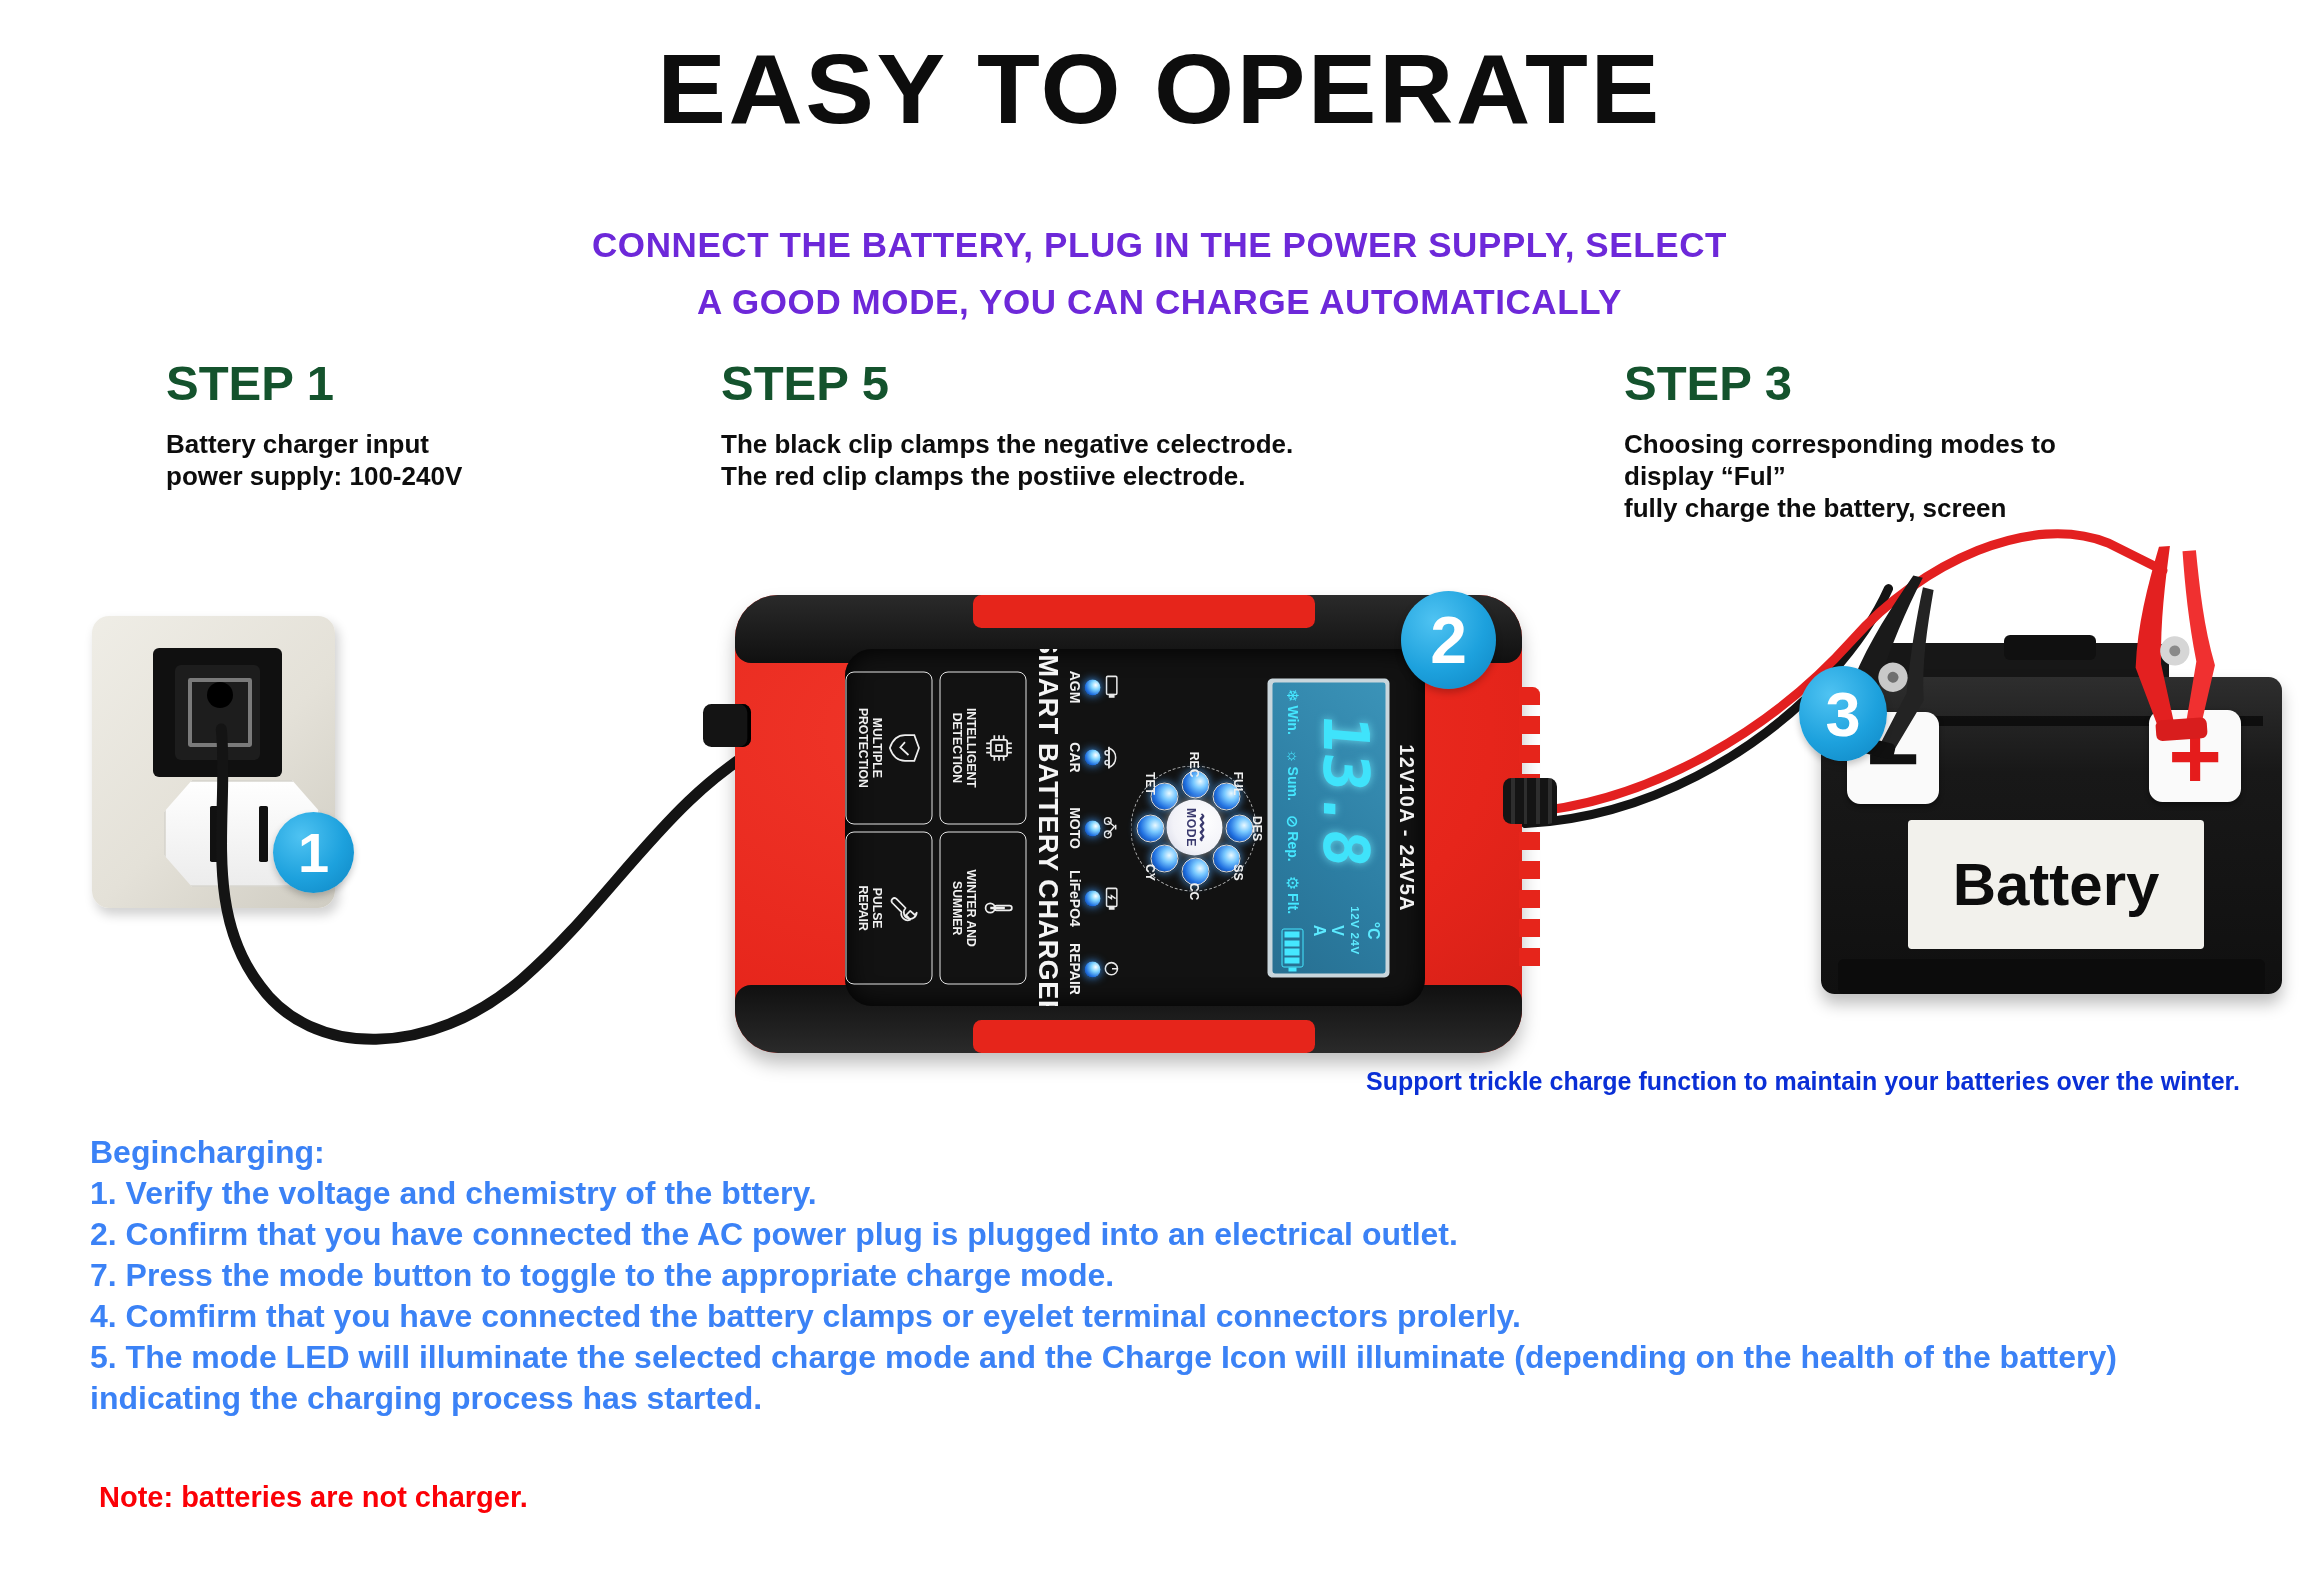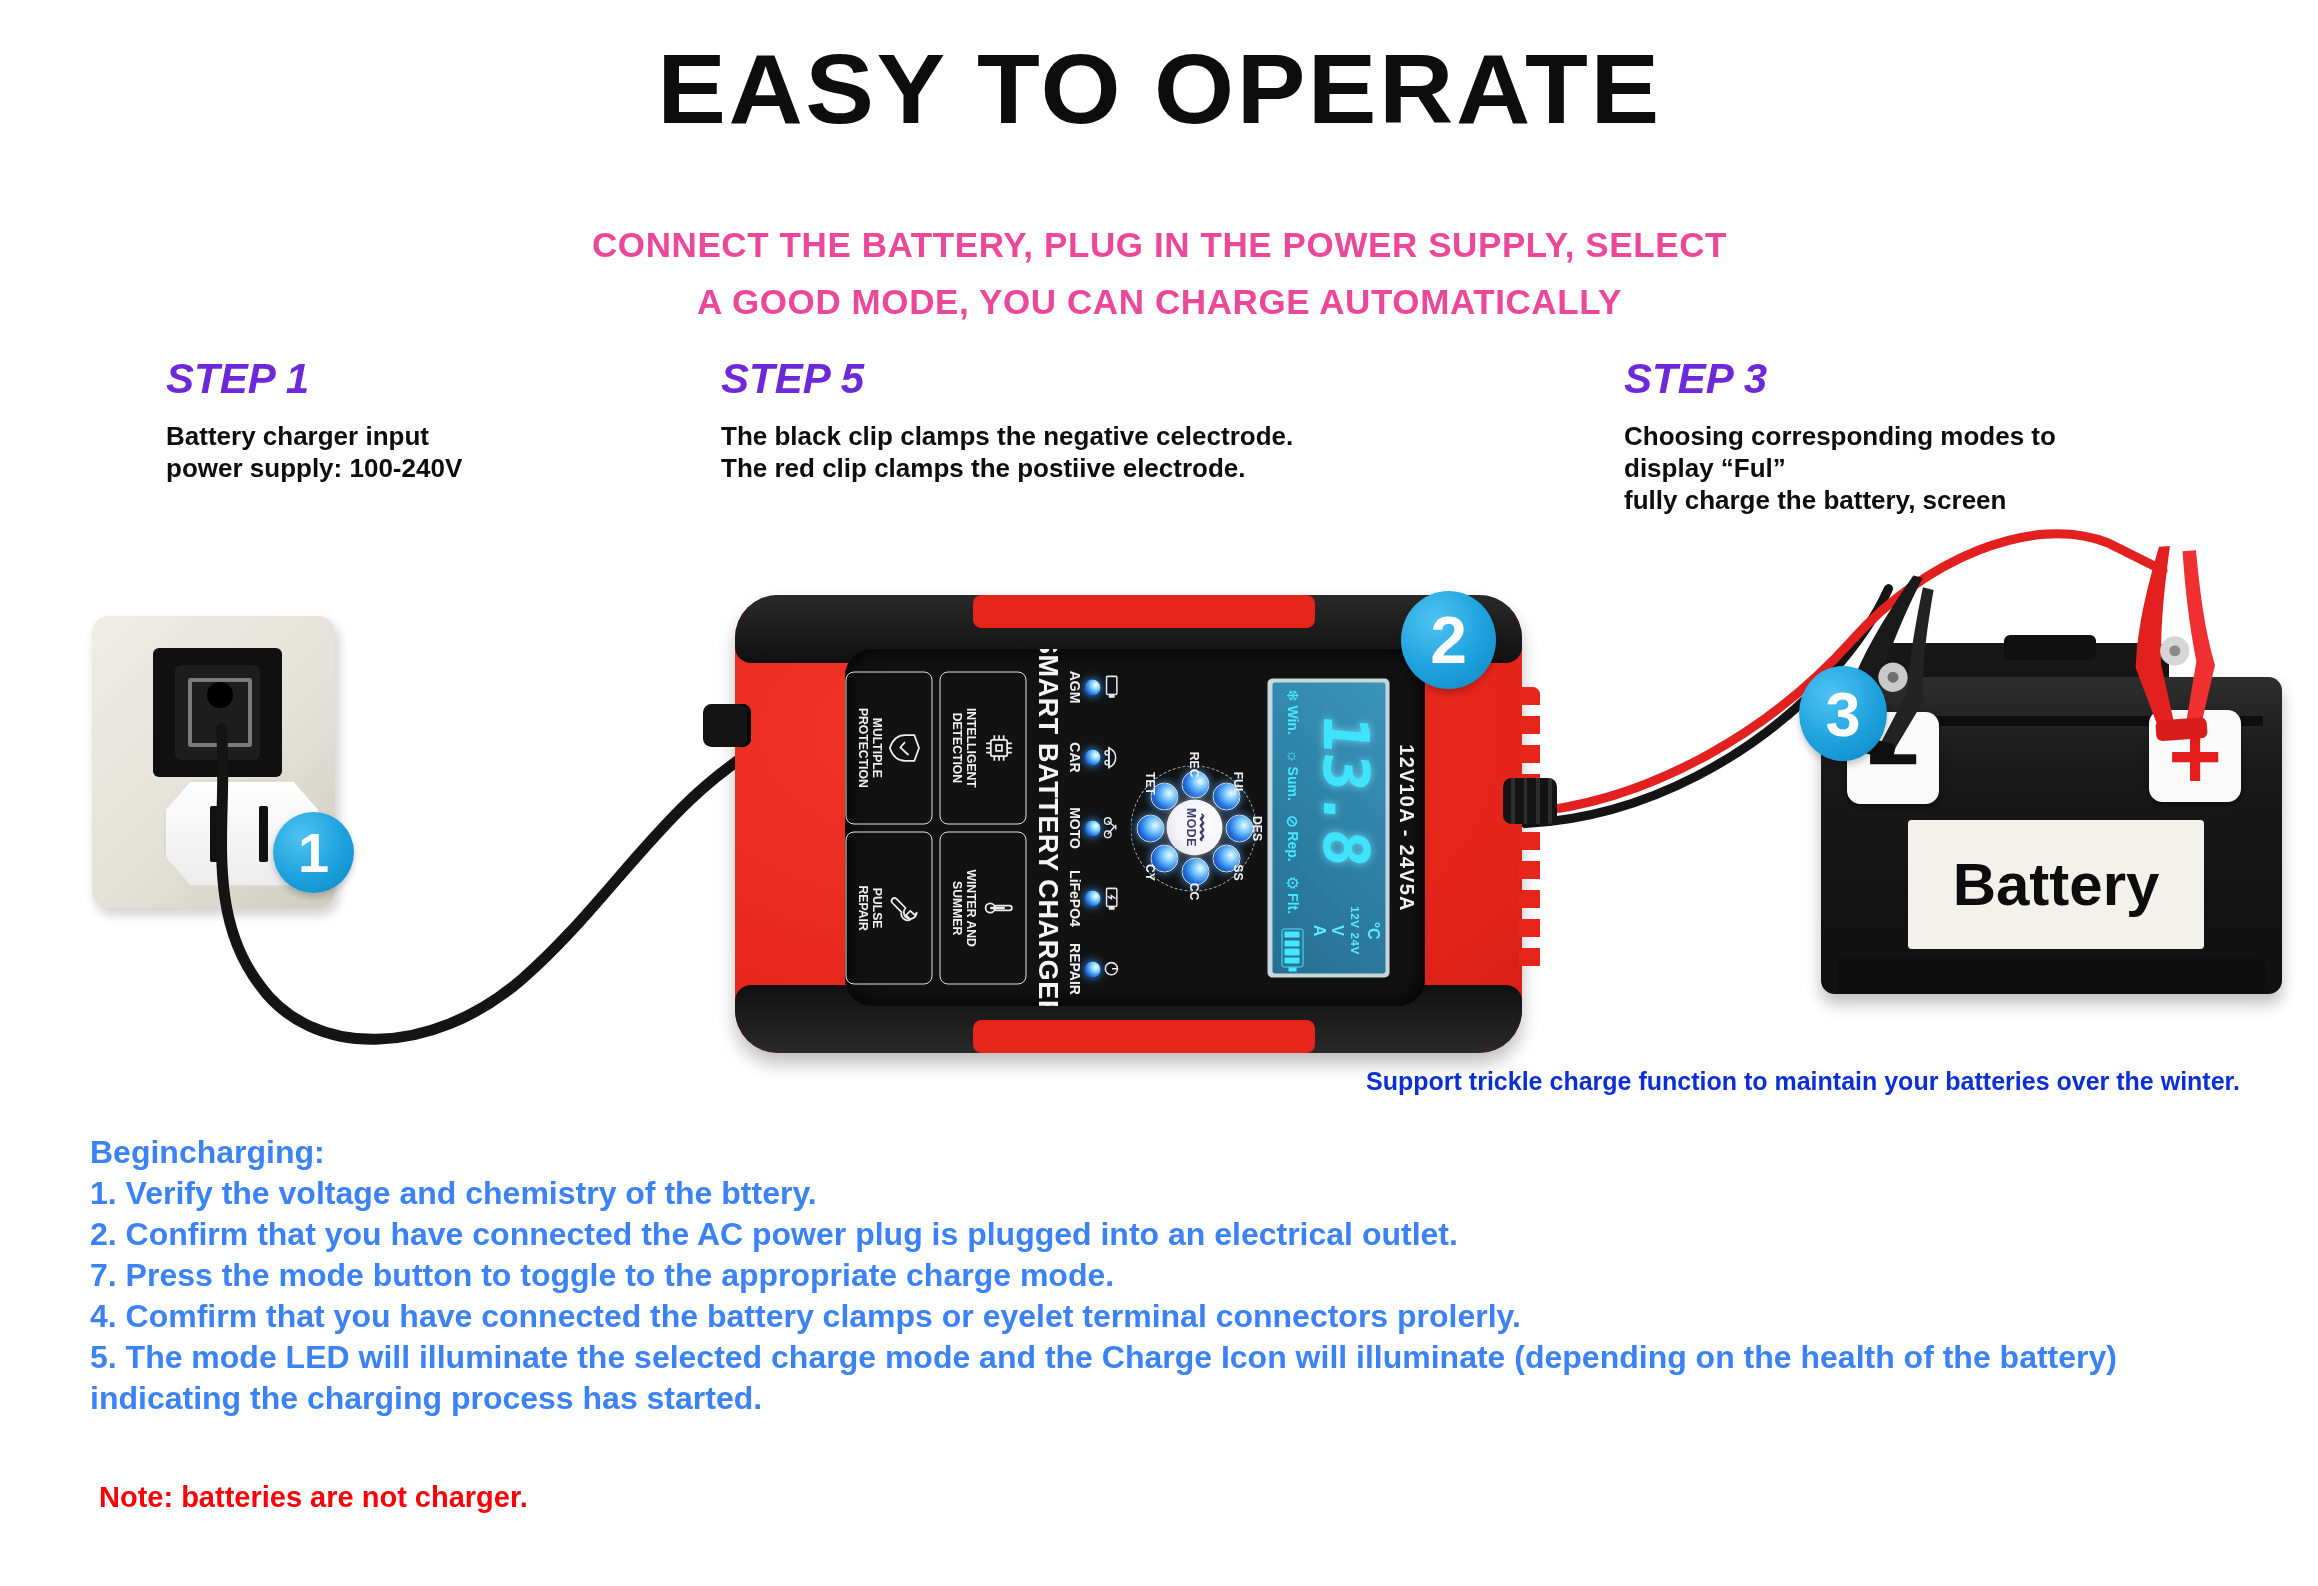--- a/index.html
+++ b/index.html
@@ -2,26 +2,26 @@
 <html style="font-size:9.8px"><head>
 <meta charset="utf-8">
 <style>
   html,body{margin:0;padding:0;background:#fff;}
   .canvas{position:relative;width:2319px;height:1586px;background:#fff;overflow:hidden;
           font-family:"Liberation Sans","DejaVu Sans",sans-serif;}
   
   .title{position:absolute;left:0;top:32px;width:100%;text-align:center;
          font-size:99px;font-weight:900;color:#0d0d0d;letter-spacing:2.4px;
          transform:scaleX(1.04);transform-origin:center;}
-  .sub1,.sub2{position:absolute;left:0;width:100%;text-align:center;color:#ec4899;
+  .sub1,.sub2{position:absolute;left:0;width:100%;text-align:center;color:#6d28d9;
          font-size:35px;font-weight:bold;letter-spacing:0.6px;}
   .sub1{top:225px;} .sub2{top:282px;}
   
   .step{position:absolute;top:355px;}
-  .step h2{margin:0 0 17px 0;font-size:42px;font-weight:900;color:#6d28d9;font-style:italic;}
+  .step h2{margin:0 0 17px 0;font-size:49px;font-weight:900;color:#14532d;}
   .step .ln{font-size:26px;font-weight:bold;color:#0d0d0d;line-height:32px;}
   .step1{left:166px;width:391px;}
   .step2{left:721px;width:793px;}
   .step3{left:1624px;width:598px;}
   
   .outlet{position:absolute;left:92px;top:616px;width:243px;height:292px;z-index:1;
           background:linear-gradient(135deg,#efede6 0%,#e4e1d8 55%,#cfccc2 100%);
           border-radius:17px;box-shadow:3.7px 6.1px 11px rgba(0,0,0,.18);}
   .recess{position:absolute;left:61px;top:32px;width:129px;height:129px;background:#101010;border-radius:6.1px;}
   .plugbody{position:absolute;left:22px;top:17px;width:85px;height:95px;background:#1d1d1d;border-radius:6.1px;}

